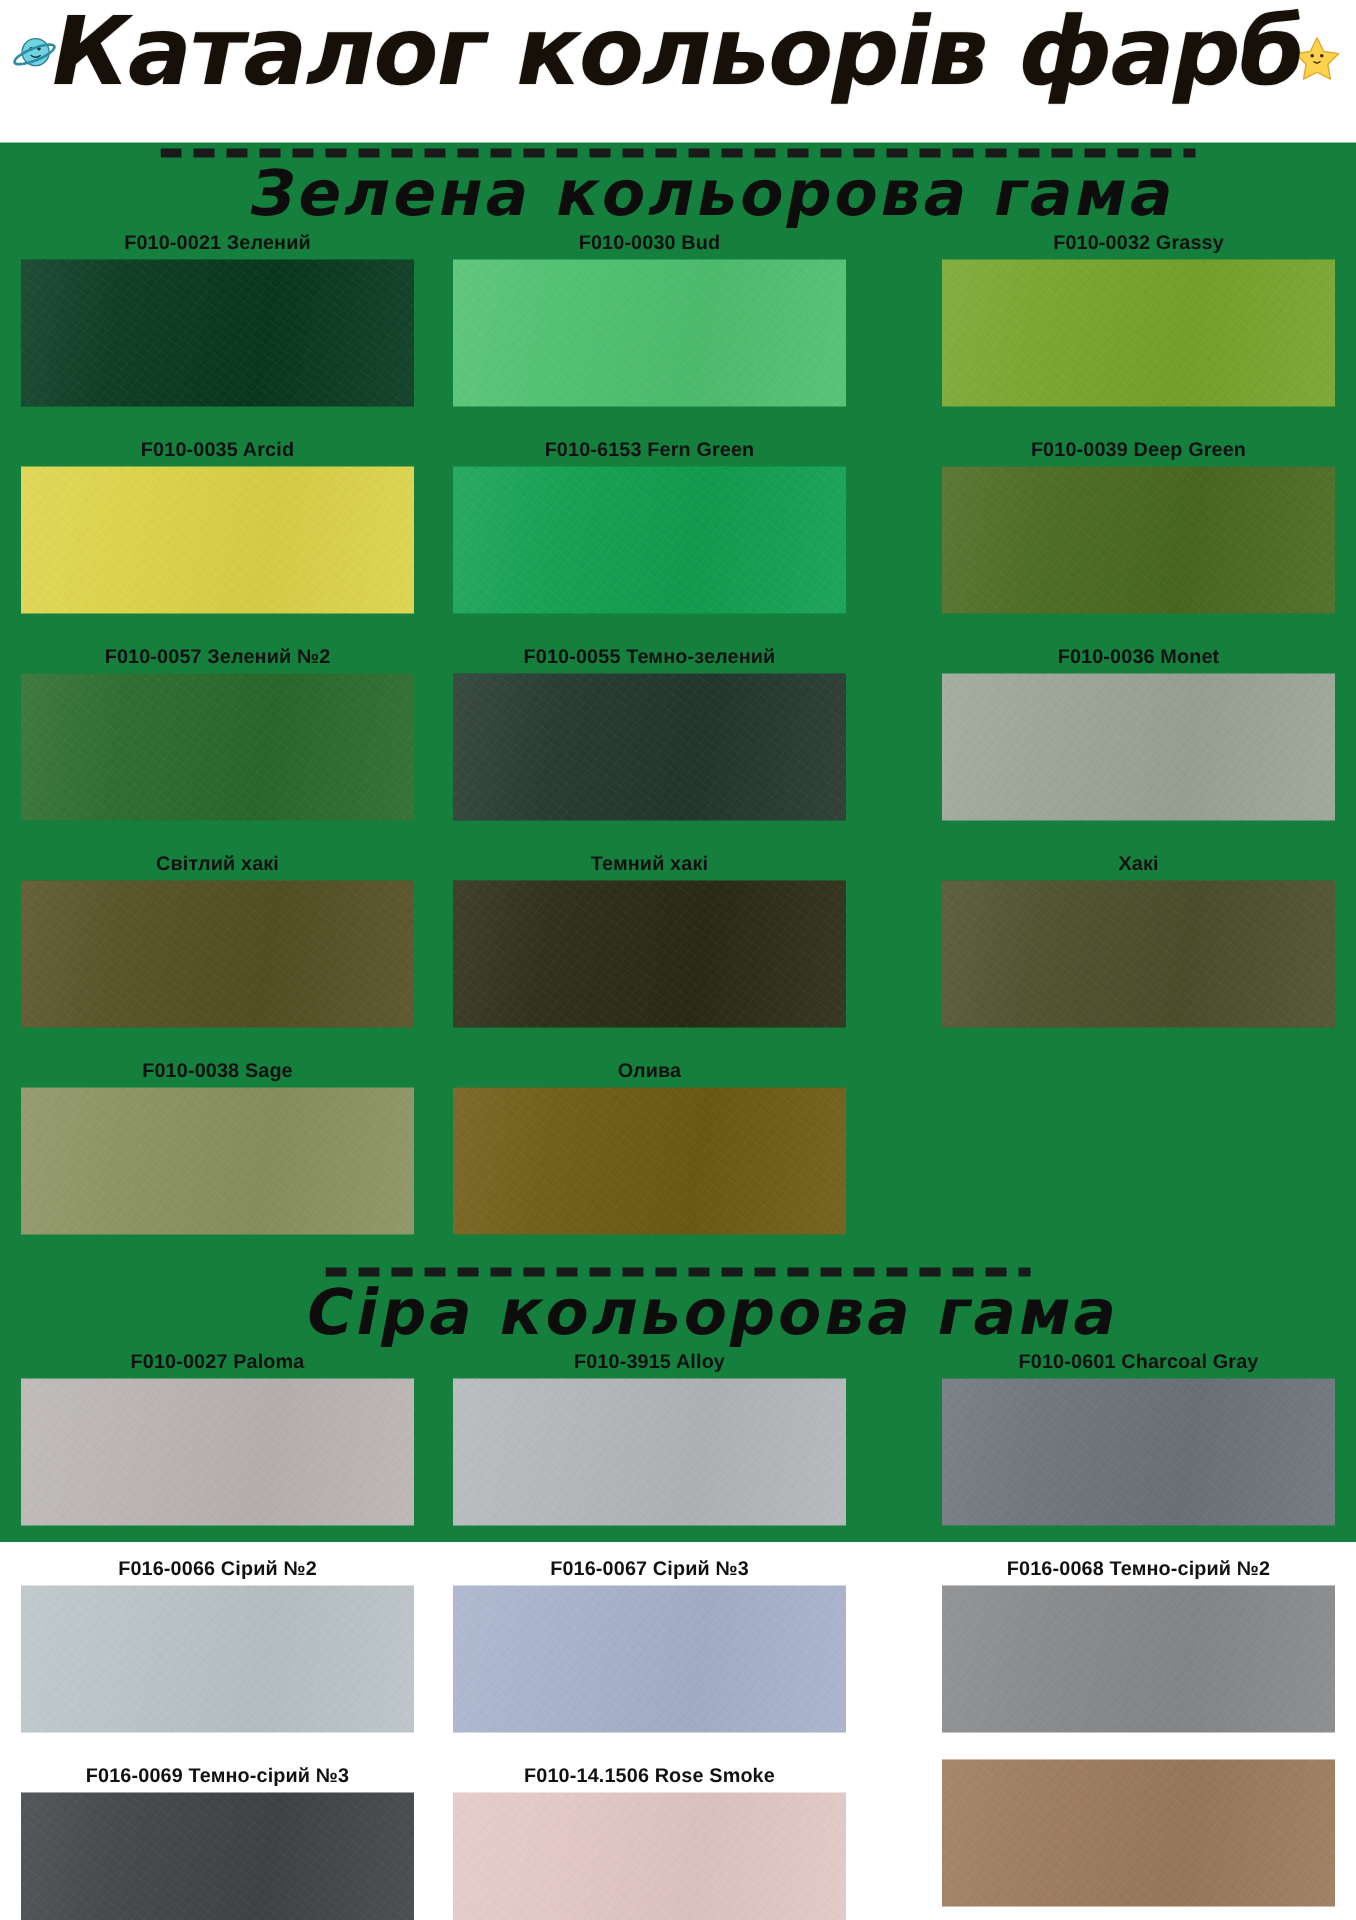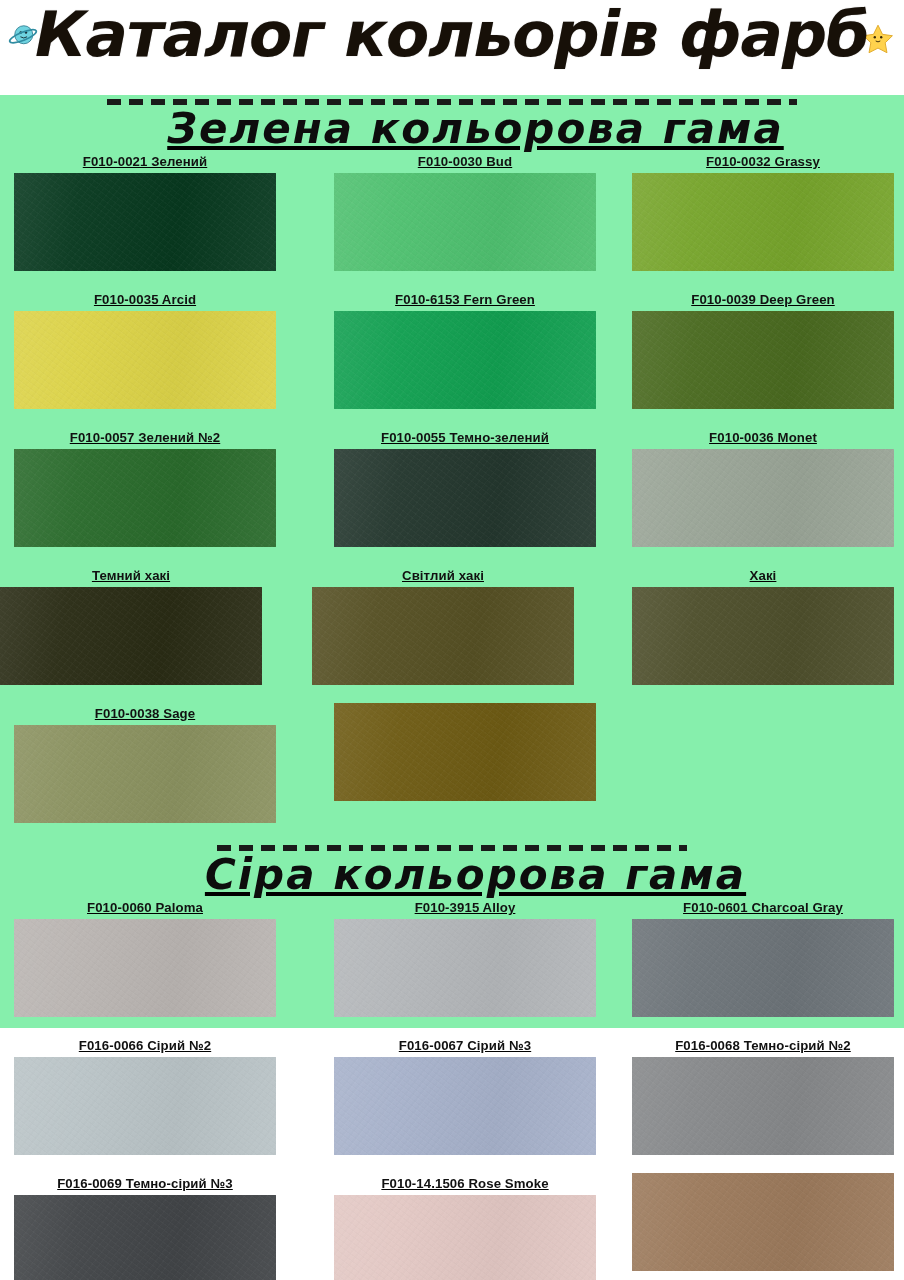--- a/index.html
+++ b/index.html
@@ -7,22 +7,21 @@
     width: 904px;
     height: 1280px;
     background: #ffffff;
     font-family: "Liberation Sans", sans-serif;
     overflow: hidden;
   }
   .page {
     position: relative;
     width: 904px;
     height: 1028px;
-    background: #86efac;
-    text-decoration: underline;
+    background: #15803d;
   }
 
   
   .header {
     position: relative;
     width: 904px;
     height: 95px;
     overflow: hidden;
     background: #ffffff;
   }
@@ -109,22 +108,22 @@
     display: flex;
     width: 904px;
     justify-content: flex-start;
     height: 138px;
     margin-bottom: 0;
   }
   .cell {
     width: 262px;
     position: relative;
   }
-  .cell.c1 { margin-left: 14px; margin-right: 58px; }
-  .cell.c2 { margin-right: 36px; }
+  .cell.c1 { margin-left: 14px; margin-right: 26px; }
+  .cell.c2 { margin-right: 64px; }
   .cell.c3 { margin-right: 12px; }
 
   .swatch-label {
     display: block;
     text-align: center;
     font-family: "Liberation Sans", sans-serif;
     font-weight: bold;
     font-size: 13.2px;
     color: #111111;
     height: 22px;
@@ -272,52 +271,53 @@
       <div class="cell c3">
         <span class="swatch-label">F010-0036  Monet</span>
         <div class="swatch" style="background-color: rgb(154, 165, 151);">
             <div class="grain"></div>
             <div class="sheen"></div>
           </div>
       </div>
     </div>
 
     <div class="row">
+      <div class="cell c1">
+        <span class="swatch-label">Світлий хакі</span>
+        <div class="swatch" style="background-color: rgb(86, 80, 36);">
+            <div class="grain"></div>
+            <div class="sheen"></div>
+          </div>
+      </div>
       <div class="cell c2">
         <span class="swatch-label">Темний хакі</span>
         <div class="swatch" style="background-color: rgb(42, 44, 21);">
             <div class="grain"></div>
             <div class="sheen"></div>
           </div>
       </div>
-      <div class="cell c1">
-        <span class="swatch-label">Світлий хакі</span>
-        <div class="swatch" style="background-color: rgb(86, 80, 36);">
-            <div class="grain"></div>
-            <div class="sheen"></div>
-          </div>
-      </div>
       <div class="cell c3">
         <span class="swatch-label">Хакі</span>
         <div class="swatch" style="background-color: rgb(78, 79, 44);">
             <div class="grain"></div>
             <div class="sheen"></div>
           </div>
       </div>
     </div>
 
     <div class="row">
       <div class="cell c1">
         <span class="swatch-label">F010-0038  Sage</span>
         <div class="swatch" style="background-color: rgb(139, 146, 96);">
             <div class="grain"></div>
             <div class="sheen"></div>
           </div>
       </div>
       <div class="cell c2">
+        <span class="swatch-label">Олива</span>
         <div class="swatch" style="background-color: rgb(110, 91, 20);">
             <div class="grain"></div>
             <div class="sheen"></div>
           </div>
       </div>
       <div class="cell c3 blank">
         <span class="swatch-label"></span>
         <div class="swatch empty"></div>
       </div>
     </div>
@@ -326,21 +326,21 @@
 
   <div class="section-head">
     <div class="dashes gray-dash"></div>
     <div class="section-title">Сіра кольорова гама</div>
   </div>
 
   <div class="grid">
 
     <div class="row">
       <div class="cell c1">
-        <span class="swatch-label">F010-0060  Paloma</span>
+        <span class="swatch-label">F010-0027  Paloma</span>
         <div class="swatch" style="background-color: rgb(186, 181, 178);">
             <div class="grain"></div>
             <div class="sheen"></div>
           </div>
       </div>
       <div class="cell c2">
         <span class="swatch-label">F010-3915  Alloy</span>
         <div class="swatch" style="background-color: rgb(180, 183, 186);">
             <div class="grain"></div>
             <div class="sheen"></div>

